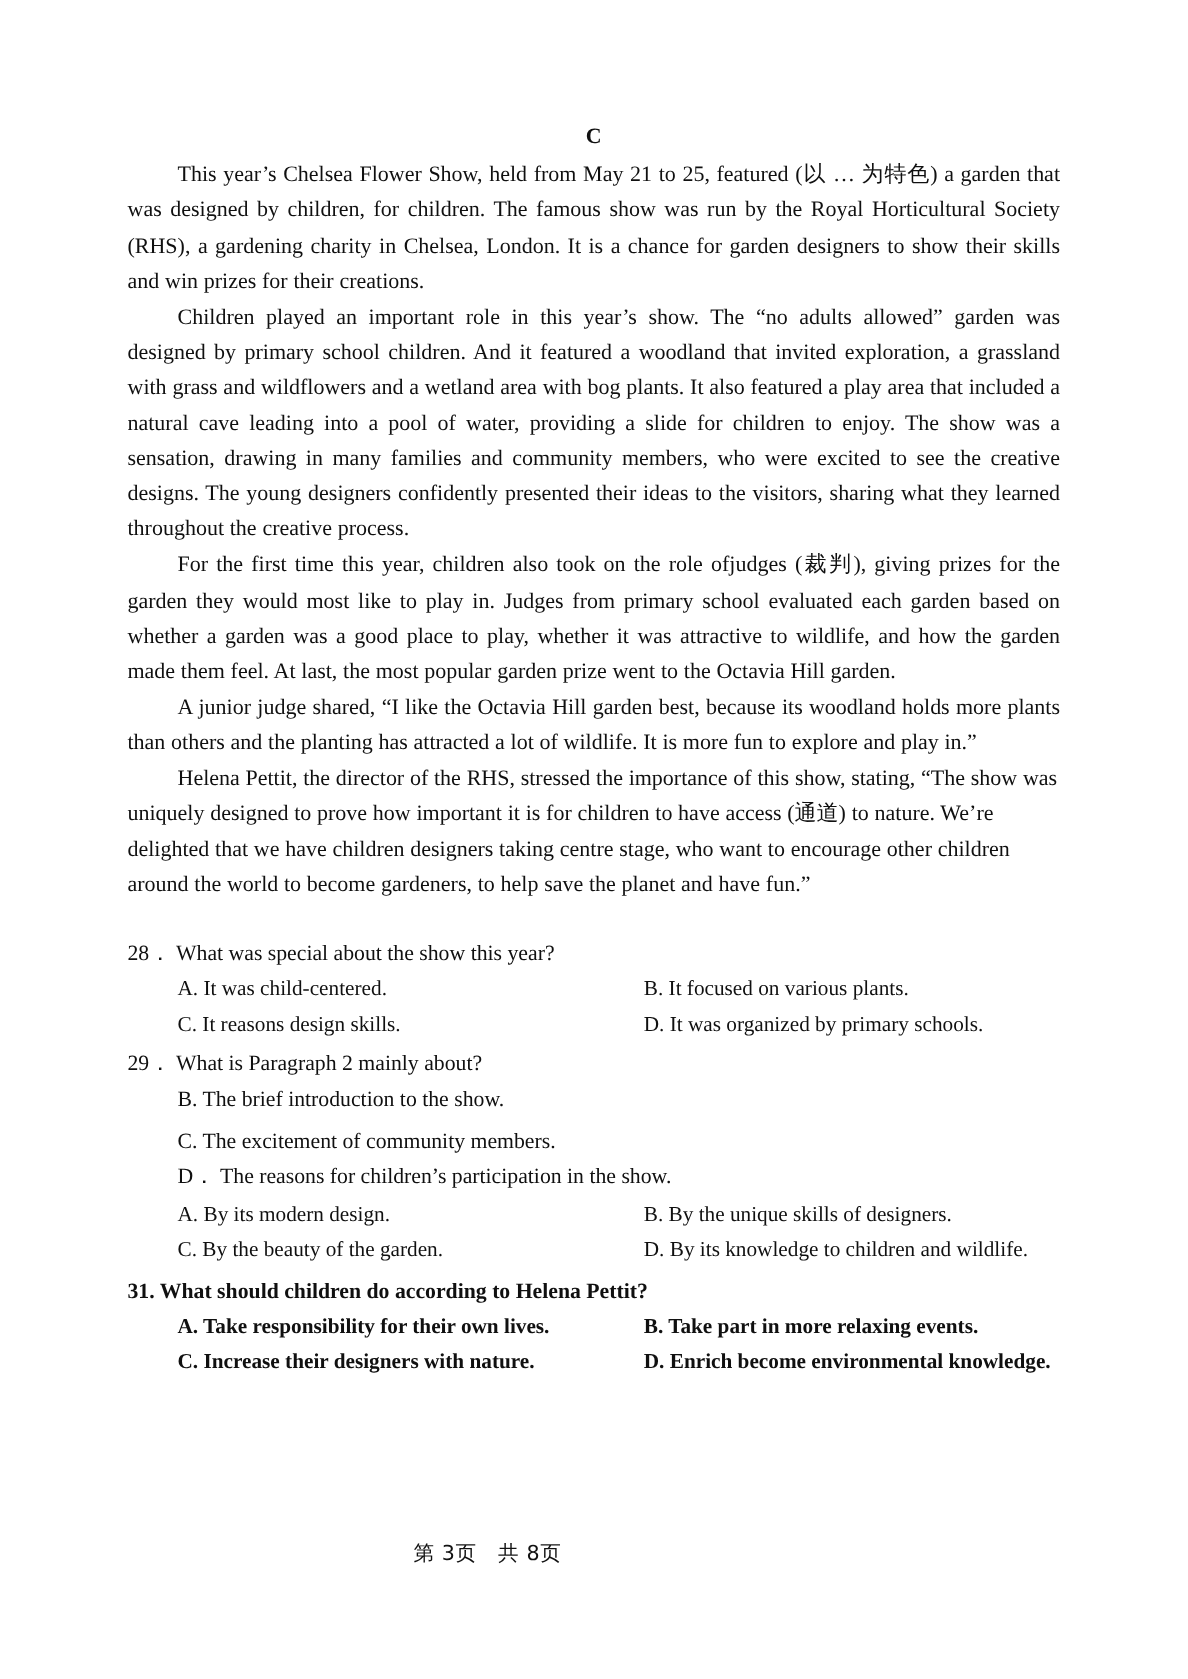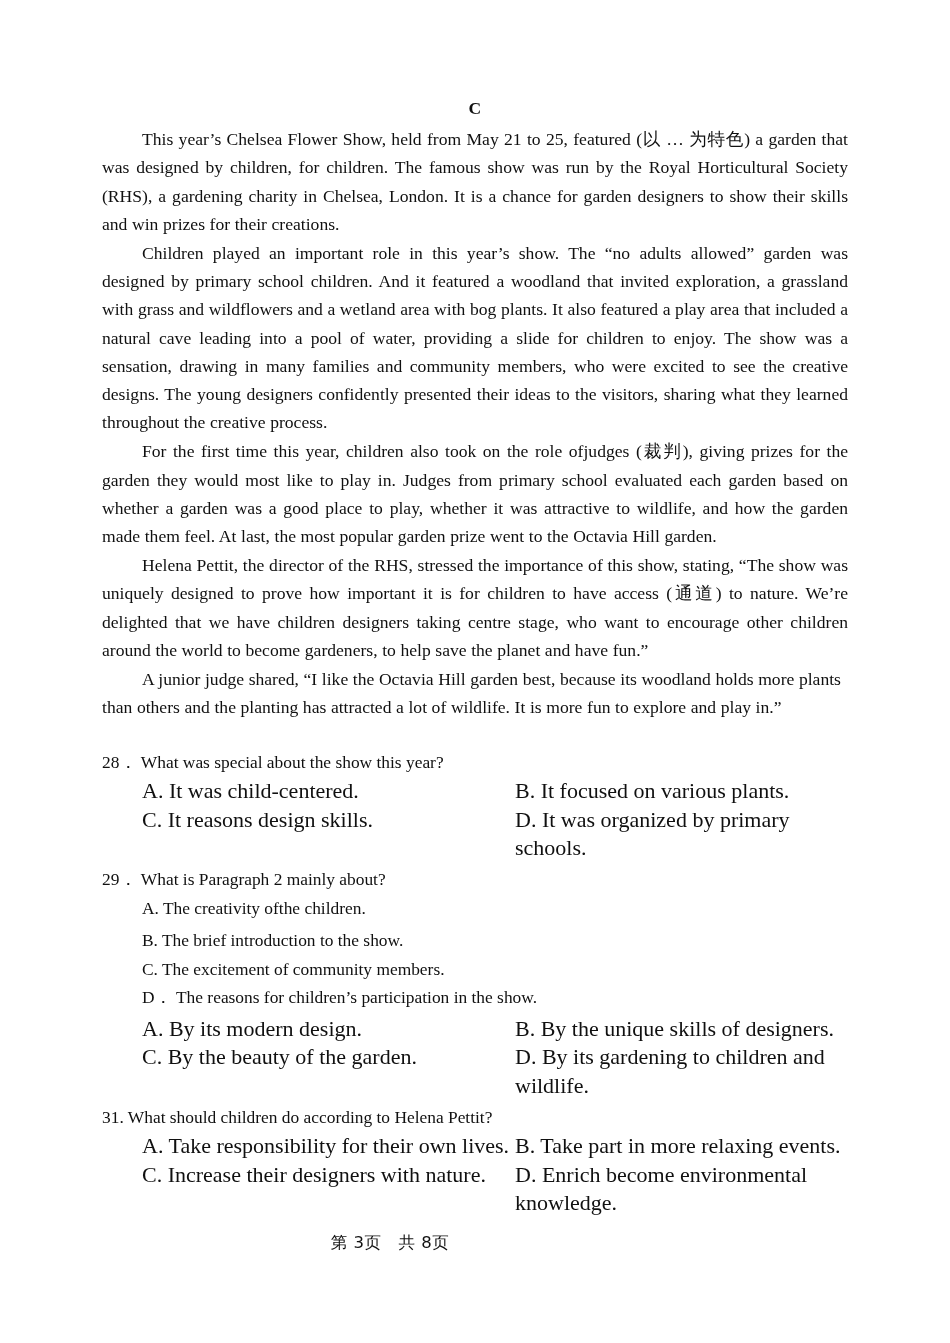--- a/index.html
+++ b/index.html
@@ -62,42 +62,42 @@
     margin-bottom: 1px;
   }
   .q-stem {
     font-size: 17.4px;
     line-height: 29px;
     margin: 0;
     white-space: pre;
   }
   .opt-row {
     display: flex;
-    font-size: 22px;
+    font-size: 17px;
     line-height: 28.5px;
     padding-left: 40px;
     justify-content: flex-end;
   }
   .opt-row .opt-a { width: 373px; flex: 0 0 373px; }
   .opt-row .opt-b { flex: 1 1 auto; }
   .opt-stack {
     padding-left: 40px;
   }
   .opt-stack .opt-line {
     font-size: 17.4px;
     line-height: 28.5px;
     white-space: pre;
   }
   .q29 .opt-stack .opt-line:nth-child(1) { margin-bottom: 4px; }
 
   
   .q28 { margin-bottom: 2px; }
   .q29 { margin-bottom: 3px; }
   .q30 { margin-bottom: 3px; }
-  .q31 { margin-bottom: 0; }
+  .q31 { margin-bottom: 0; font-weight: bold; }
 
   
   .footer {
     position: absolute;
     left: 0;
     top: 1232px;
     width: 780px;
     text-align: center;
     font-family: "DejaVu Sans", "Liberation Sans", sans-serif;
     font-size: 16.5px;
@@ -116,58 +116,57 @@
     <p class="para">
       <span>This year’s Chelsea Flower Show, held from May 21 to 25, featured (以 … 为特色) a garden that was designed by children, for children. The famous show was run by the Royal Horticultural Society (RHS), a gardening charity in Chelsea, London. It is a chance for garden designers to show their skills and win prizes for their creations.</span>
     </p>
     <p class="para">
       <span>Children played an important role in this year’s show. The “no adults allowed” garden was designed by primary school children. And it featured a woodland that invited exploration, a grassland with grass and wildflowers and a wetland area with bog plants. It also featured a play area that included a natural cave leading into a pool of water, providing a slide for children to enjoy. The show was a sensation, drawing in many families and community members, who were excited to see the creative designs. The young designers confidently presented their ideas to the visitors, sharing what they learned throughout the creative process.</span>
     </p>
     <p class="para">
       <span>For the first time this year, children also took on the role ofjudges (裁判), giving prizes for the garden they would most like to play in. Judges from primary school evaluated each garden based on whether a garden was a good place to play, whether it was attractive to wildlife, and how the garden made them feel. At last, the most popular garden prize went to the Octavia Hill garden.</span>
     </p>
     <p class="para">
-      <span>Helena Pettit, the director of the RHS, stressed the importance of this show, stating, “The show was uniquely designed to prove how important it is for children to have access (通道) to nature. We’re delighted that we have children designers taking centre stage, who want to encourage other children around the world to become gardeners, to help save the planet and have fun.”</span>
+      <span>A junior judge shared, “I like the Octavia Hill garden best, because its woodland holds more plants than others and the planting has attracted a lot of wildlife. It is more fun to explore and play in.”</span>
     </p>
     <p class="para">
-      <span>A junior judge shared, “I like the Octavia Hill garden best, because its woodland holds more plants than others and the planting has attracted a lot of wildlife. It is more fun to explore and play in.”</span>
+      <span>Helena Pettit, the director of the RHS, stressed the importance of this show, stating, “The show was uniquely designed to prove how important it is for children to have access (通道) to nature. We’re delighted that we have children designers taking centre stage, who want to encourage other children around the world to become gardeners, to help save the planet and have fun.”</span>
     </p>
 
     <div class="questions">
 
       <div class="q-block q28">
         <p class="q-stem"><span>28．</span> <span>What was special about the show this year?</span></p>
         <div class="opt-row">
           <span class="opt-a">A. It was child-centered.</span>
           <span class="opt-b">B. It focused on various plants.</span>
         </div>
         <div class="opt-row">
           <span class="opt-a">C. It reasons design skills.</span>
           <span class="opt-b">D. It was organized by primary schools.</span>
         </div>
       </div>
 
       <div class="q-block q29">
         <p class="q-stem"><span>29．</span> <span>What is Paragraph 2 mainly about?</span></p>
         <div class="opt-stack">
-          <div class="opt-line">A. The creativity ofthe children.</div>
           <div class="opt-line">B. The brief introduction to the show.</div>
           <div class="opt-line">C. The excitement of community members.</div>
           <div class="opt-line">D． The reasons for children’s participation in the show.</div>
         </div>
       </div>
 
       <div class="q-block q30">
         <div class="opt-row">
           <span class="opt-a">A. By its modern design.</span>
           <span class="opt-b">B. By the unique skills of designers.</span>
         </div>
         <div class="opt-row">
           <span class="opt-a">C. By the beauty of the garden.</span>
-          <span class="opt-b">D. By its gardening to children and wildlife.</span>
+          <span class="opt-b">D. By its knowledge to children and wildlife.</span>
         </div>
       </div>
 
       <div class="q-block q31">
         <p class="q-stem"><span>31.</span> <span>What should children do according to Helena Pettit?</span></p>
         <div class="opt-row">
           <span class="opt-a">A. Take responsibility for their own lives.</span>
           <span class="opt-b">B. Take part in more relaxing events.</span>
         </div>
         <div class="opt-row">

